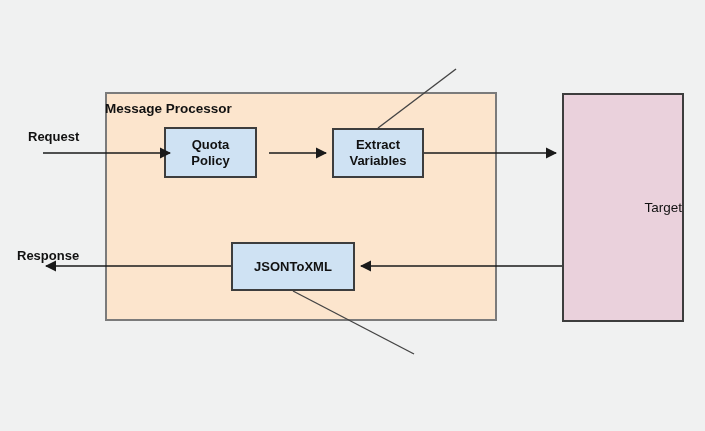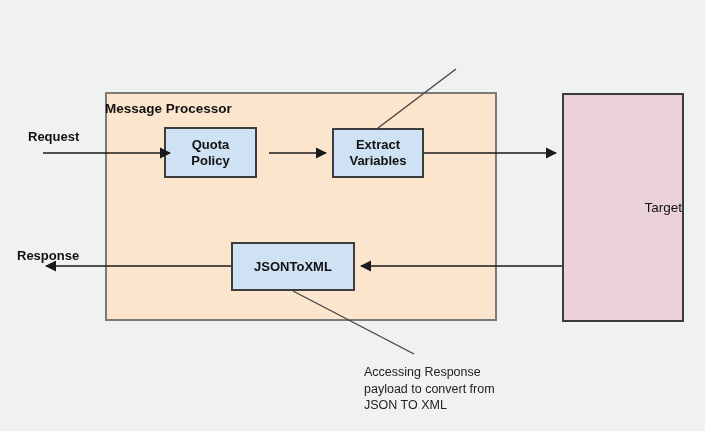--- a/index.html
+++ b/index.html
@@ -78,17 +78,14 @@
     <span>JSONToXML</span>
   </div>
 
   <div class="target-box" style="background: rgb(234, 209, 220);">
     <span>Target</span>
   </div>
 
   <div class="flow-label label-request">Request</div>
   <div class="flow-label label-response">Response</div>
 
-  <div class="note note-bottom">Accessing Response
-payload to convert from
-JSON TO XML</div>
 
 </div>
 
 </body></html>

